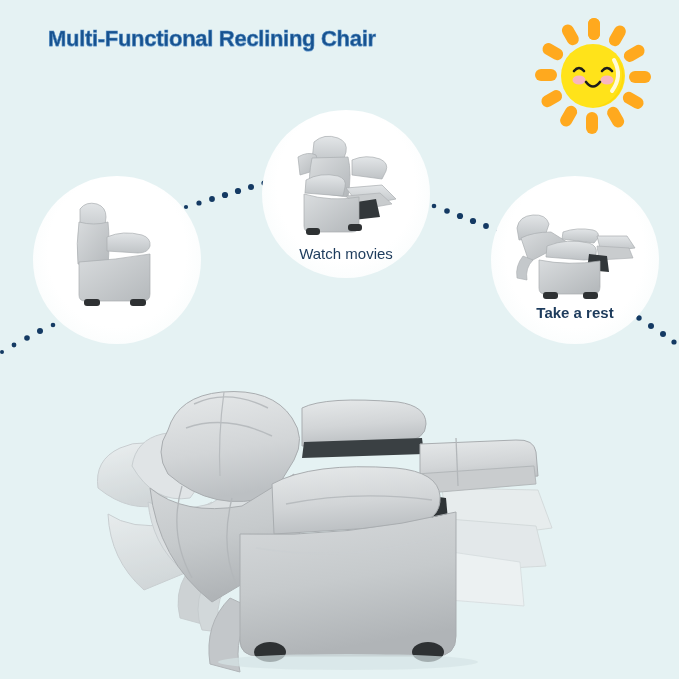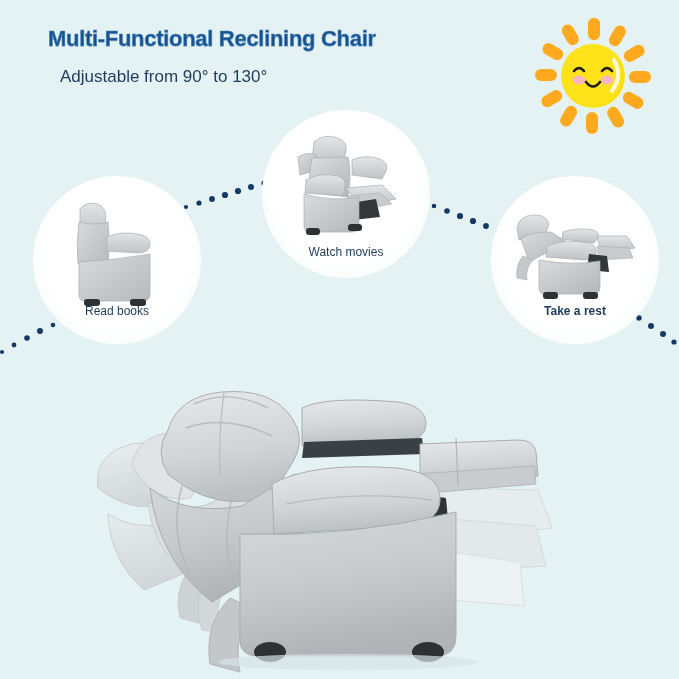--- a/index.html
+++ b/index.html
@@ -39,21 +39,21 @@
   .bubble{
     position:absolute;left:0;top:0;
     border-radius:50%;
     background:radial-gradient(ellipse at 50% 45%,#ffffff 58%,#fbfdfd 72%,rgba(235,246,247,0.55) 88%,rgba(229,242,243,0) 100%);
   }
   .callout-label{
     position:absolute;
     width:100%;
     text-align:center;
     color:#1d3b5c;
-    font-size:12px;
+    font-size:15px;
     white-space:nowrap;
   }
   .callout-art{position:absolute;}
   .hero-wrap{position:absolute;left:90px;top:338px;width:500px;height:336px;}
 </style>
 </head>
 <body>
 
 <div id="stage">
 
@@ -83,21 +83,20 @@
 
       <circle cx="627" cy="310" r="2.1"></circle>
       <circle cx="639" cy="318" r="2.7"></circle>
       <circle cx="651" cy="326" r="3.0"></circle>
       <circle cx="663" cy="334" r="3.0"></circle>
       <circle cx="674" cy="342" r="2.6"></circle>
     </g>
   </svg>
 
   <div class="title">Multi-Functional Reclining Chair</div>
-  <div class="subtitle">Adjustable from 90° to 130°</div>
 
   <div class="sun-wrap">
     <svg viewBox="0 0 140 125" width="140" height="125">
       <g fill="#ffa91e">
         <g id="ray">
             <rect x="66" y="4" width="12" height="22" rx="6"></rect>
           </g>
         <rect x="66" y="4" width="12" height="22" rx="6" transform="rotate(0 71 62)"></rect>
         <rect x="66" y="4" width="12" height="22" rx="6" transform="rotate(30 71 62)"></rect>
         <rect x="66" y="4" width="12" height="22" rx="6" transform="rotate(60 71 62)"></rect>
@@ -142,21 +141,20 @@
         <path d="M28 30 q-3 22 -1 42 l30 3 q2 -27 0 -45 q-14 4 -29 0 z" fill="url(#g1)" stroke="#a9adb0" stroke-width="0.7"></path>
 
         <path d="M56 45 q16 -7 35 -2 q9 3 8 11 q-2 7 -12 7 l-31 -2 z" fill="url(#g1b)" stroke="#a9adb0" stroke-width="0.7"></path>
 
         <path d="M28 70 l0 33 q0 6 6 6 l58 0 q7 0 7 -7 l0 -40 q-34 6 -71 8 z" fill="url(#g1)" stroke="#a9adb0" stroke-width="0.7"></path>
 
         <rect x="33" y="107" width="16" height="7" rx="3" fill="#2e3133"></rect>
         <rect x="79" y="107" width="16" height="7" rx="3" fill="#2e3133"></rect>
       </svg>
     </div>
-    <div class="callout-label" style="top:128px;">Read books</div>
   </div>
 
   <div class="callout" style="left:262px;top:110px;width:168px;height:168px;">
     <div class="bubble" style="width:168px;height:168px;"></div>
     <div class="callout-art" style="left:14px;top:14px;">
       <svg viewBox="0 0 140 125" width="140" height="125">
         <defs>
           <linearGradient id="g2" x1="0" y1="0" x2="1" y2="1">
             <stop offset="0%" stop-color="#dadddf"></stop>
               <stop offset="100%" stop-color="#b3b7ba"></stop>

